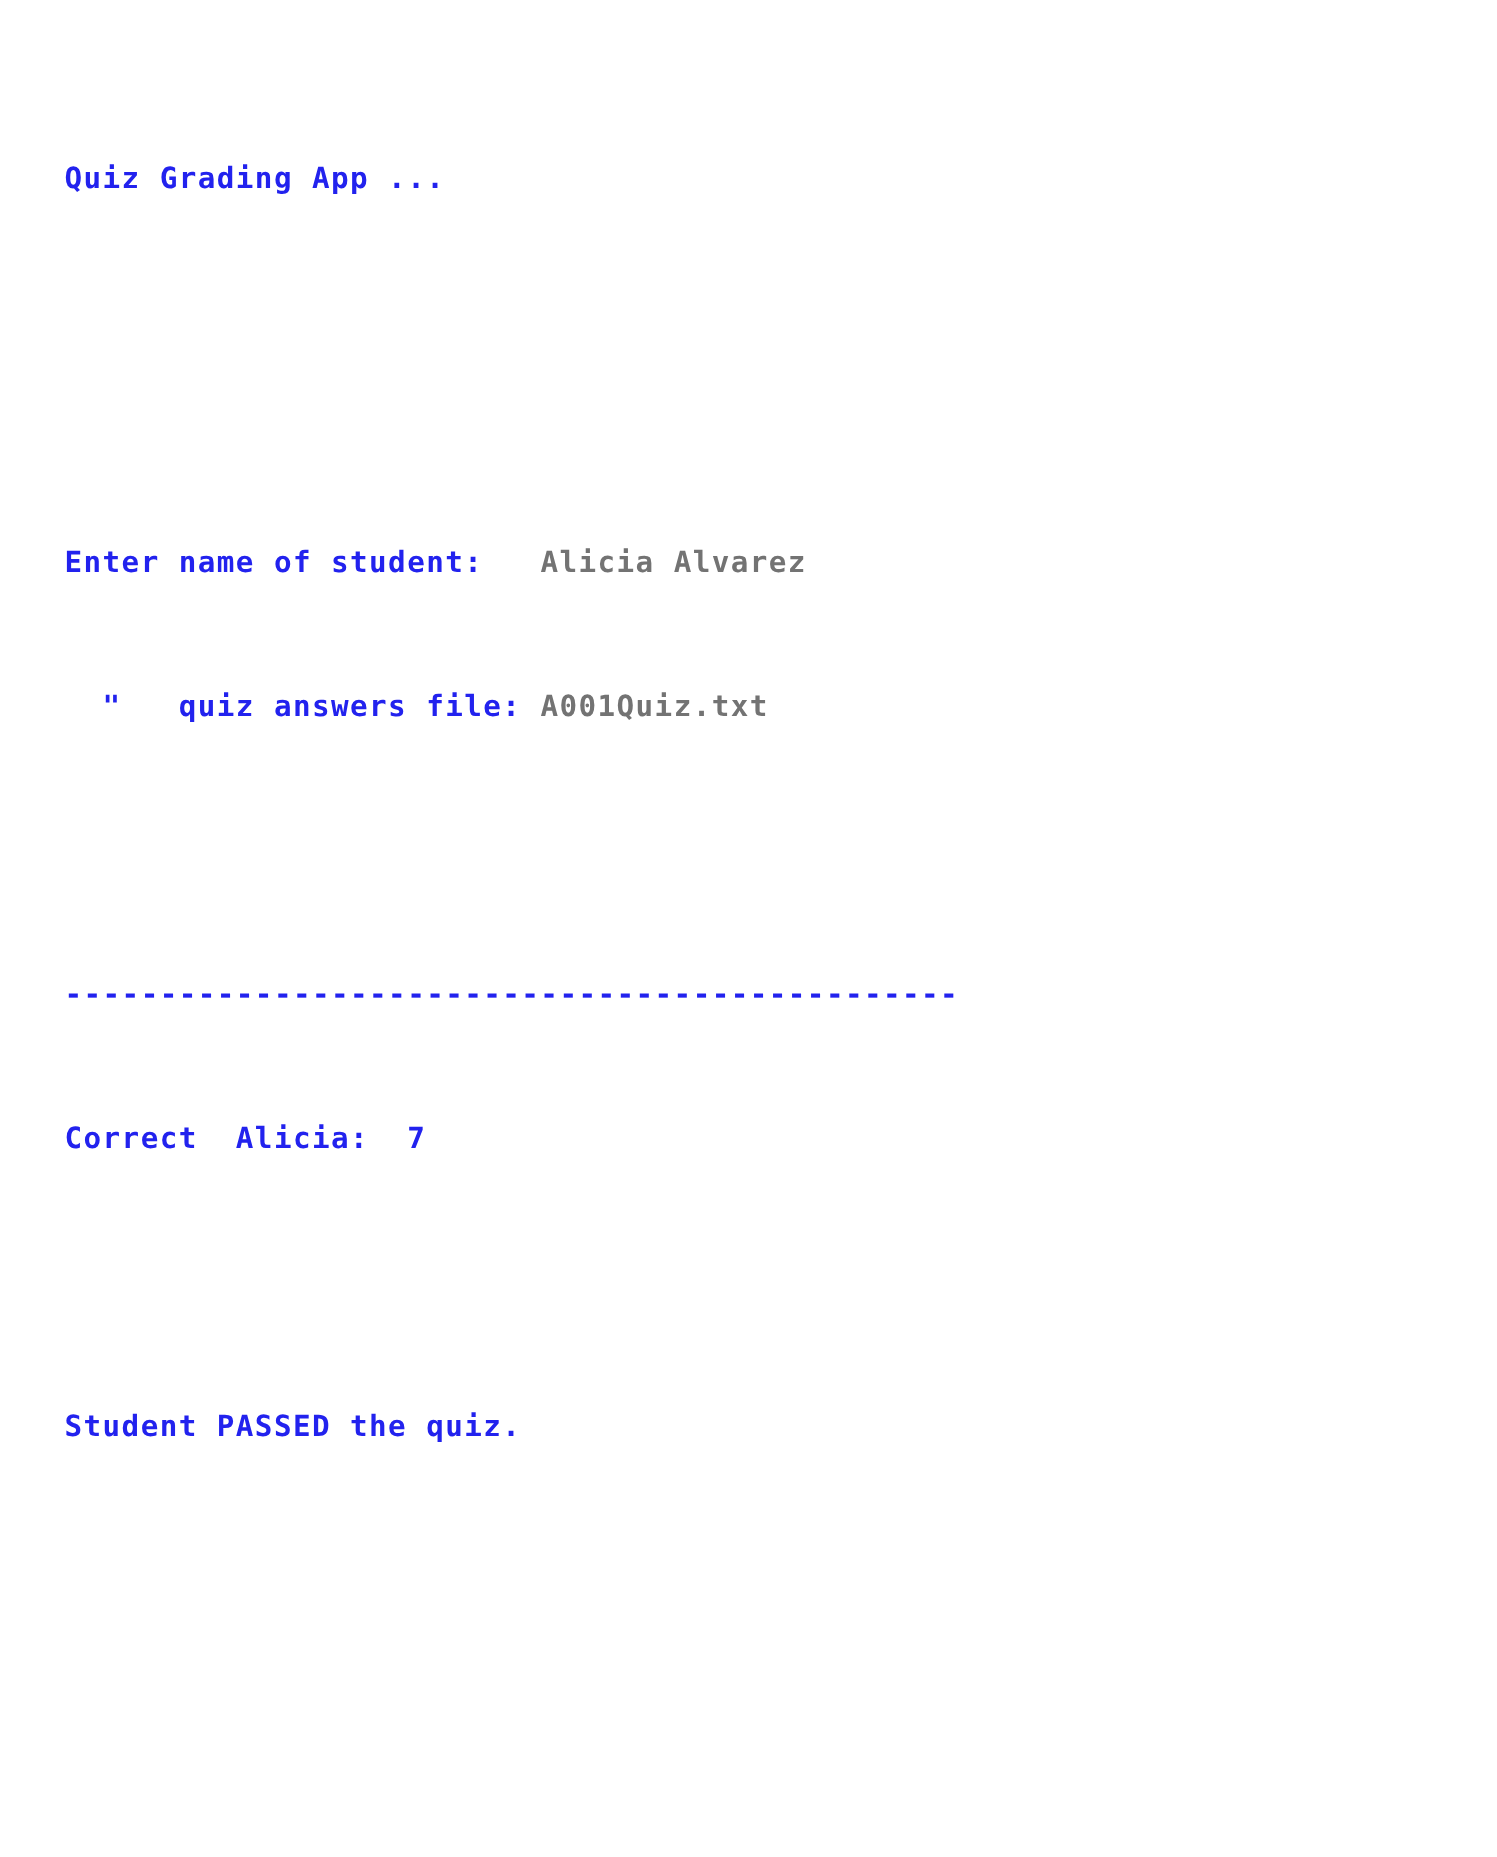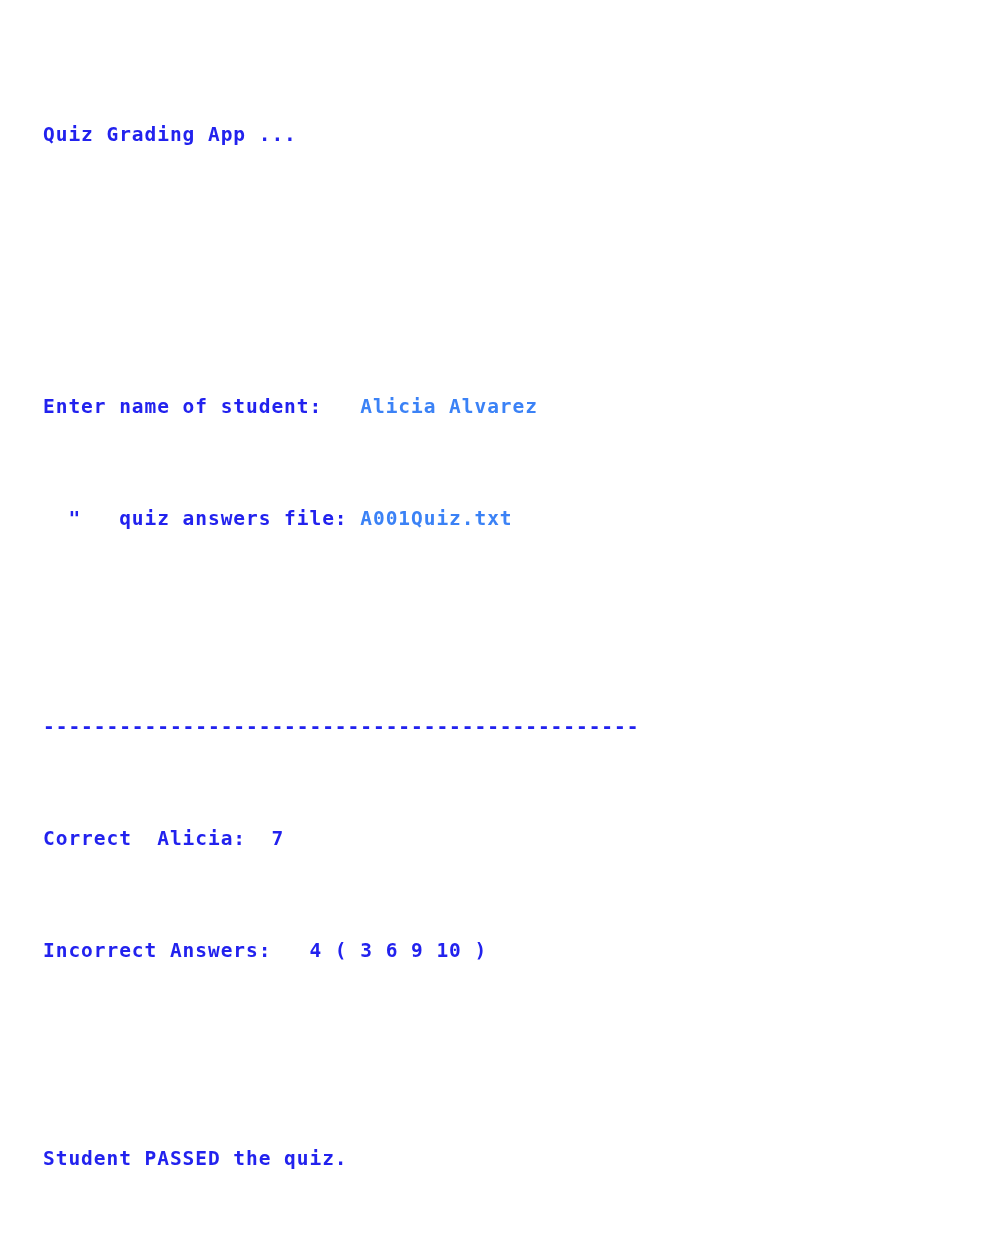--- a/index.html
+++ b/index.html
@@ -23,27 +23,26 @@
     font-weight: bold;
     line-height: 32px;
     letter-spacing: 0.95px;
     white-space: pre;
     color: #2222ee;
     -webkit-font-smoothing: none;
   }
   .line {
     white-space: pre;
     min-height: 32px;
-    margin-top: 16px;
   }
   .prompt {
     color: #2222ee;
   }
   .userinput {
-    color: #3b82f6;
+    color: #737373;
   }
   .rule {
     color: #2222ee;
   }
   .blank {
     height: 32px;
   }
 </style>
 </head>
 <body>
@@ -52,21 +51,20 @@
 
   <div class="line"><span class="prompt">Quiz Grading App ...</span></div>
   <div class="blank"></div>
 
   
   <div class="line"><span class="prompt">Enter name of student:</span><span class="prompt">   </span><span class="userinput">Alicia Alvarez</span></div>
   <div class="line"><span class="prompt">  "   quiz answers file:</span><span class="prompt"> </span><span class="userinput">A001Quiz.txt</span></div>
   <div class="blank"></div>
   <div class="line rule">-----------------------------------------------</div>
   <div class="line"><span class="prompt">Correct  Alicia:</span><span class="prompt">  7</span></div>
-  <div class="line"><span class="prompt">Incorrect Answers:</span><span class="prompt">   4 ( 3 6 9 10 )</span></div>
   <div class="blank"></div>
   <div class="line"><span class="prompt">Student PASSED the quiz.</span></div>
   <div class="blank"></div>
   
   
 
   
   
   
   

